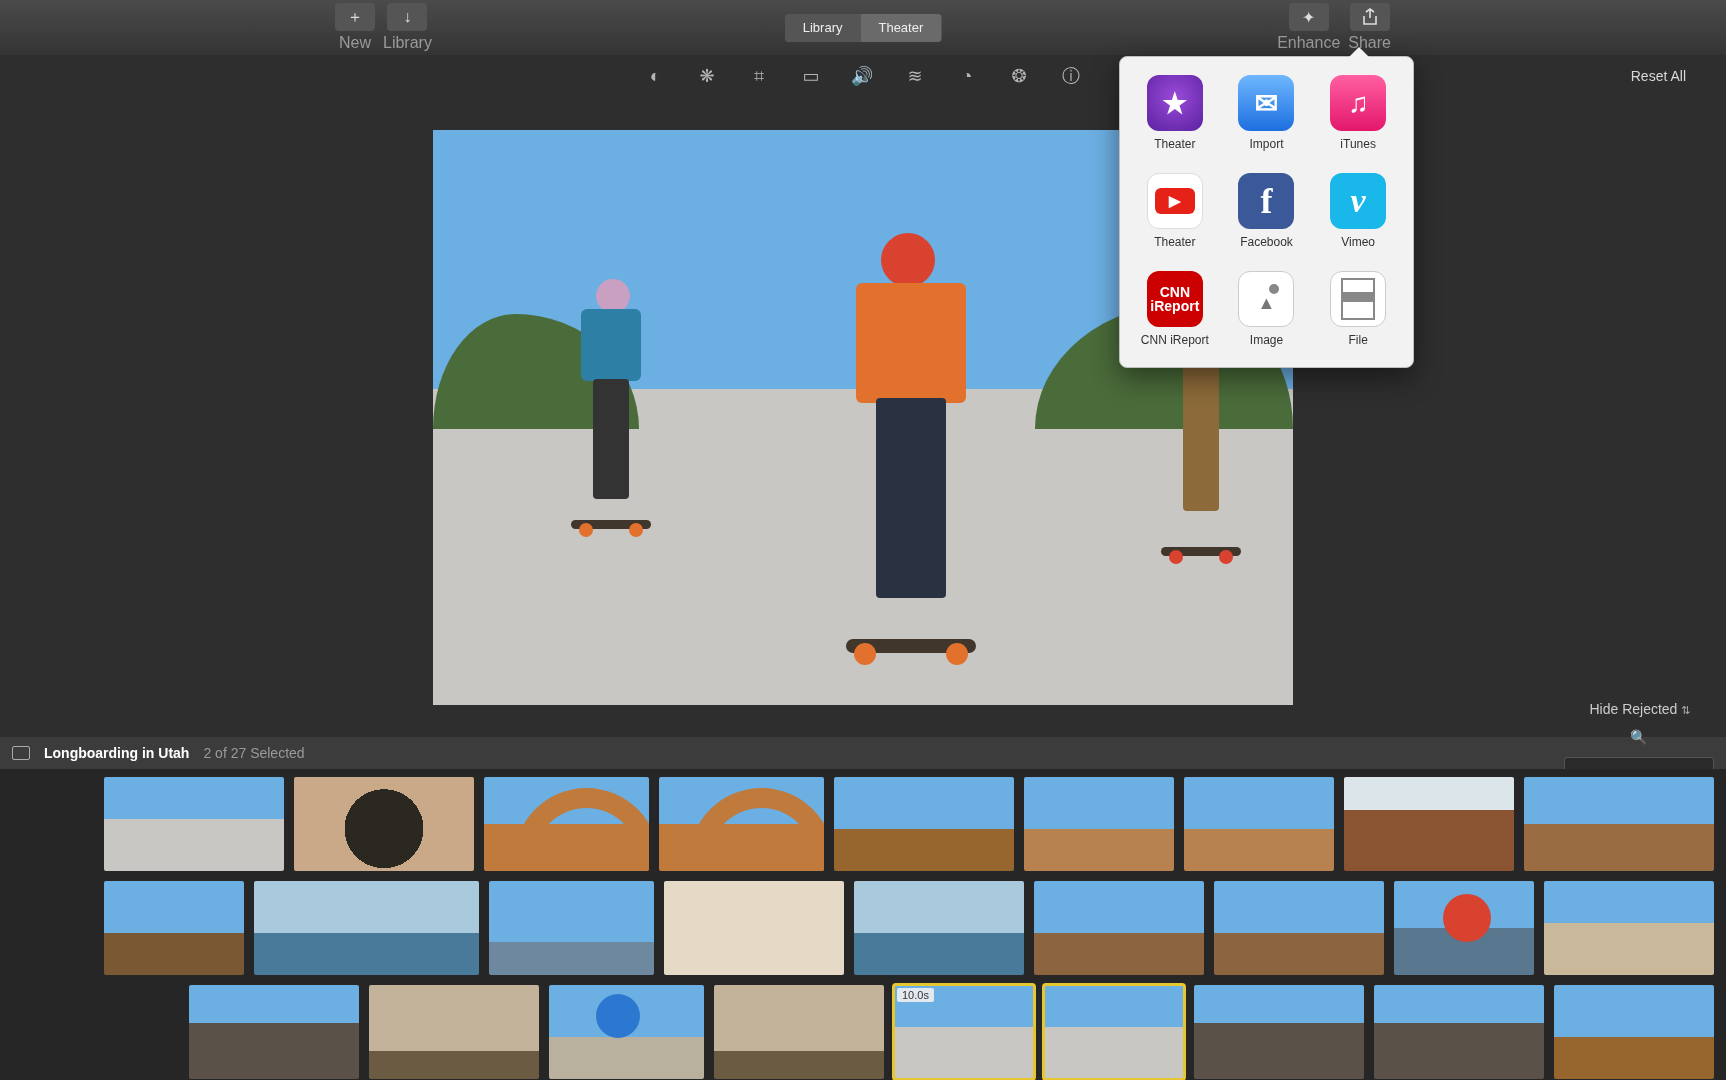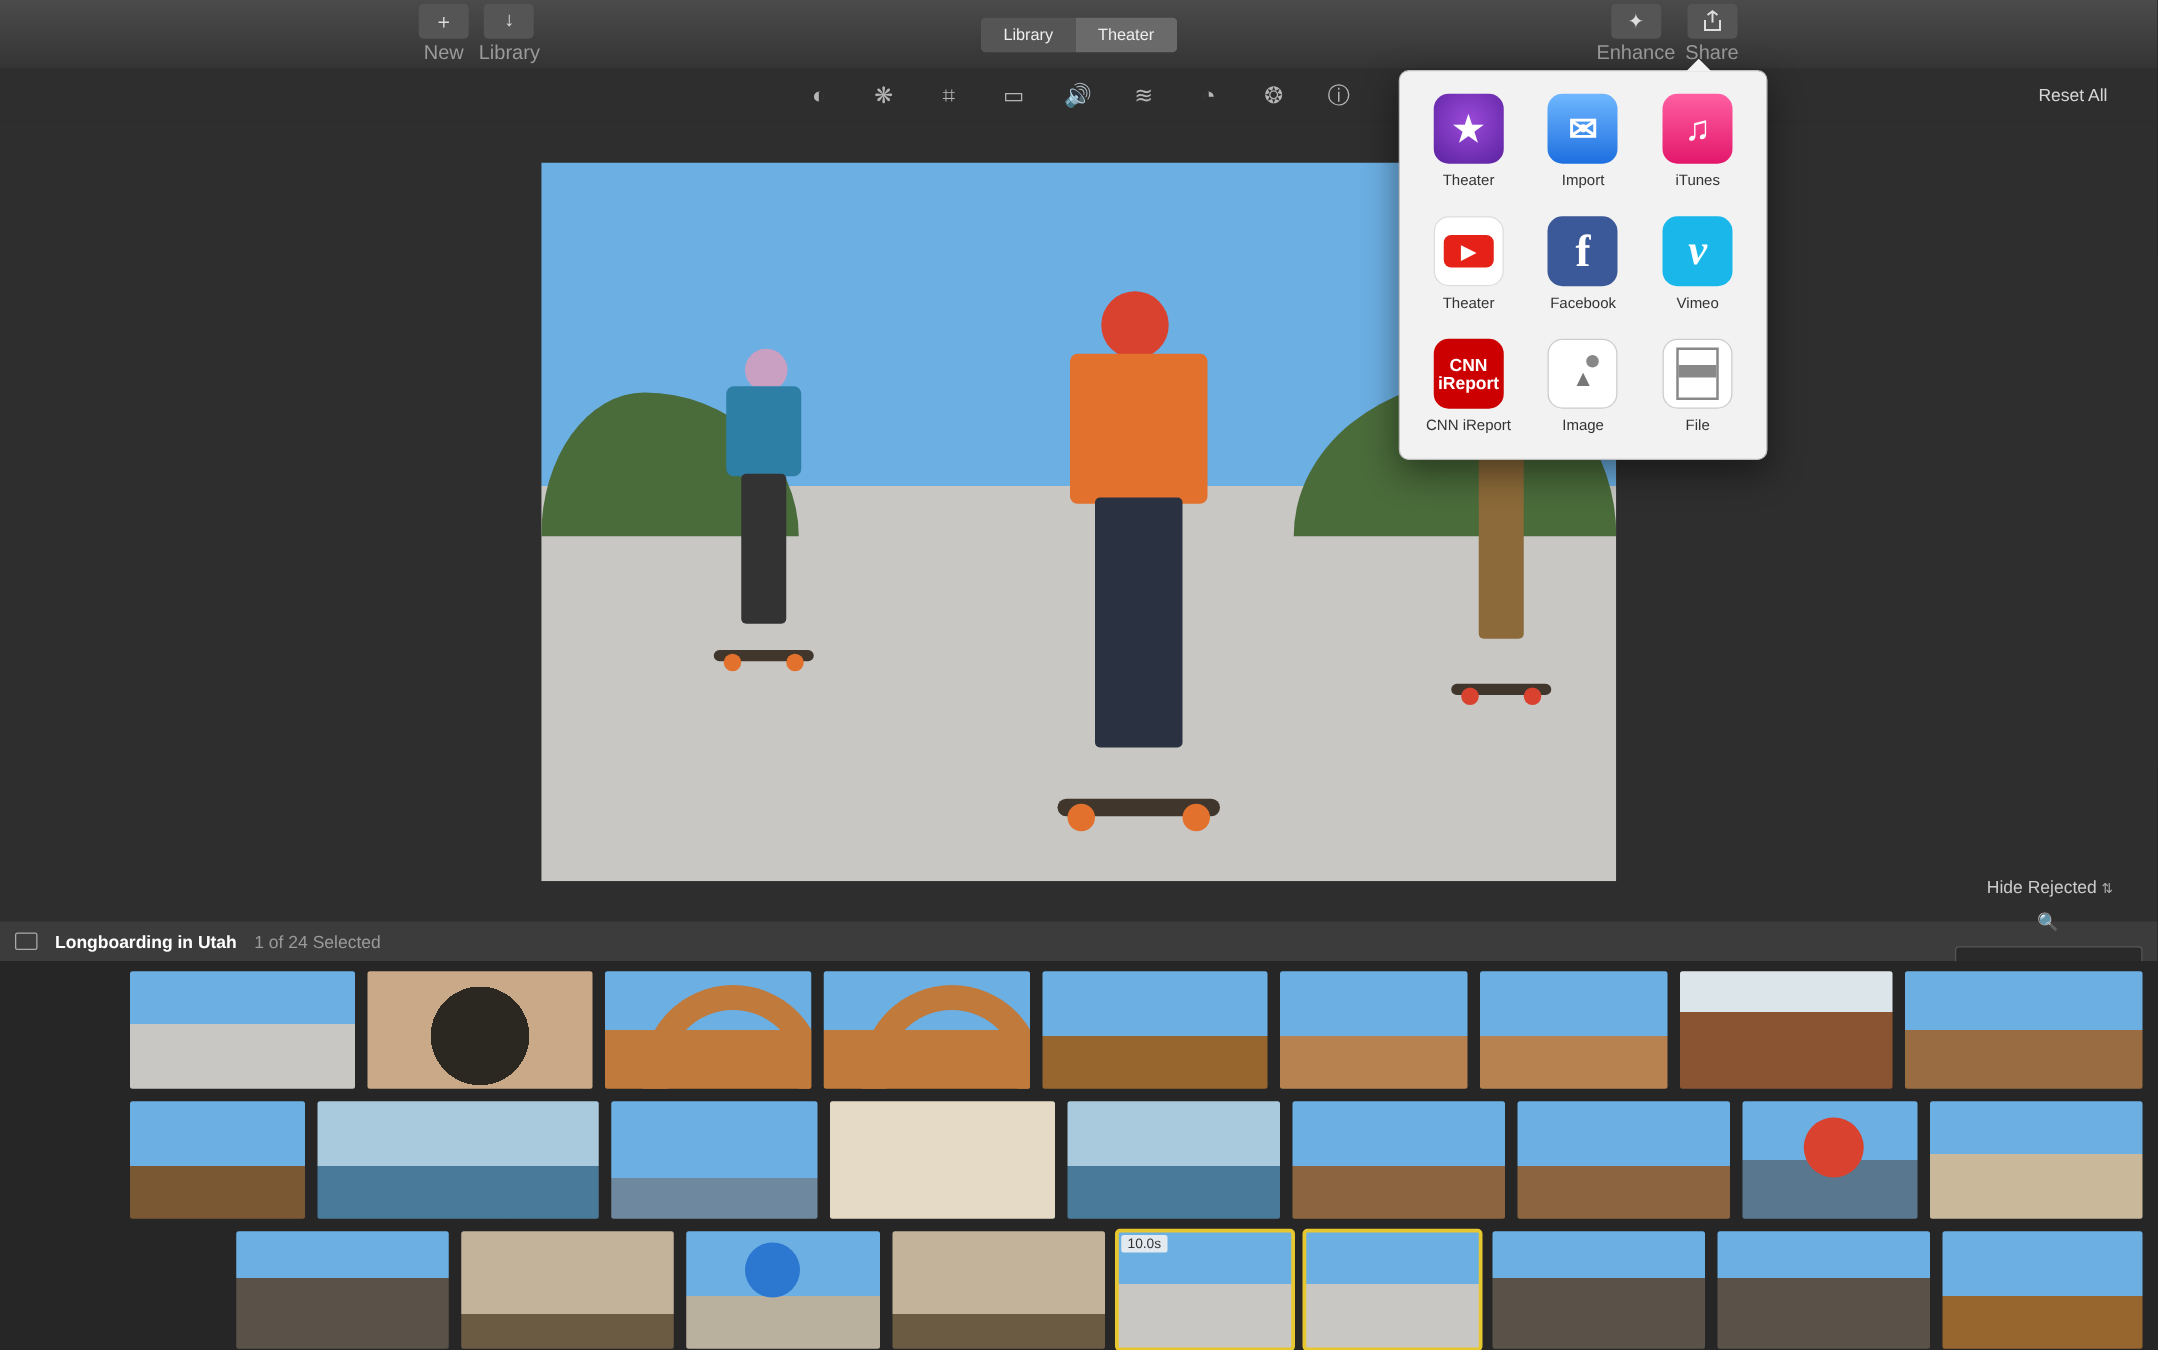--- a/index.html
+++ b/index.html
@@ -229,21 +229,21 @@
             <div class="wheel l"></div>
             <div class="wheel r"></div>
           </div>
       </div>
     </div>
   </div>
 
   <div class="browser-head">
     <div class="layout-ico"></div>
     <span class="proj-title">Longboarding in Utah</span>
-    <span class="proj-sub">1 of 24 Selected</span>
+    <span class="proj-sub">2 of 27 Selected</span>
     <div class="bh-right">
       <span style="color:#ccc;font-size:14px;">
         <span>Hide Rejected</span>
         <span class="chevs"> ⇅</span>
       </span>
       <span class="mag">🔍</span>
       <div class="search"></div>
       <div class="layout-ico" style="width:16px;height:16px;"></div>
     </div>
   </div>

